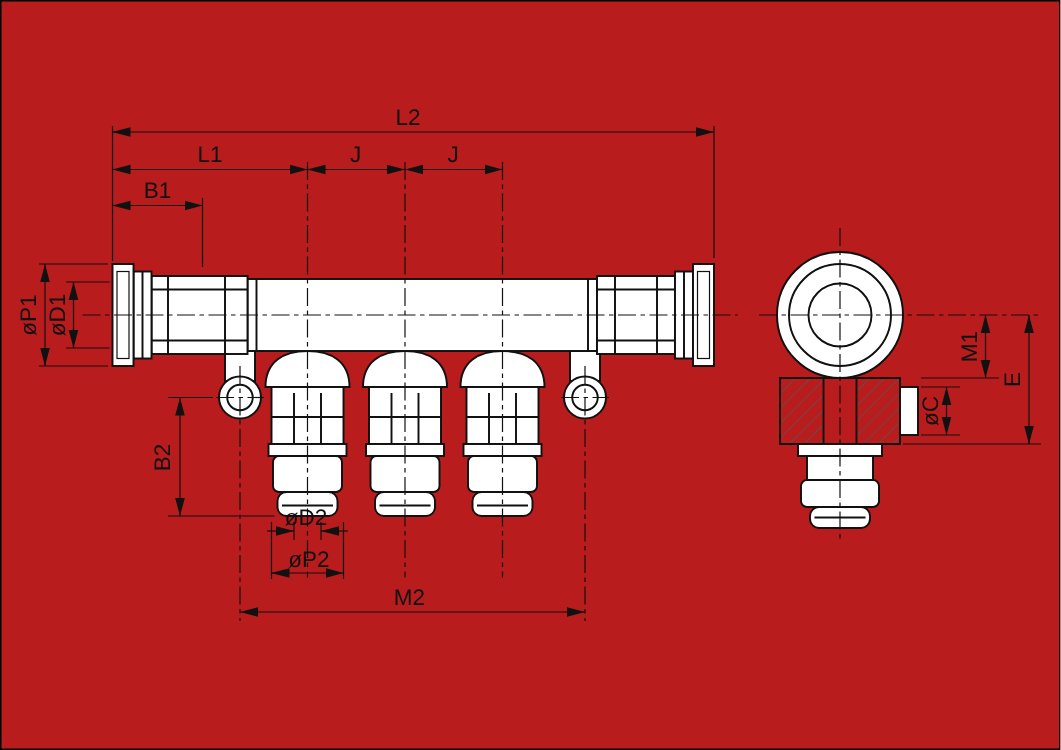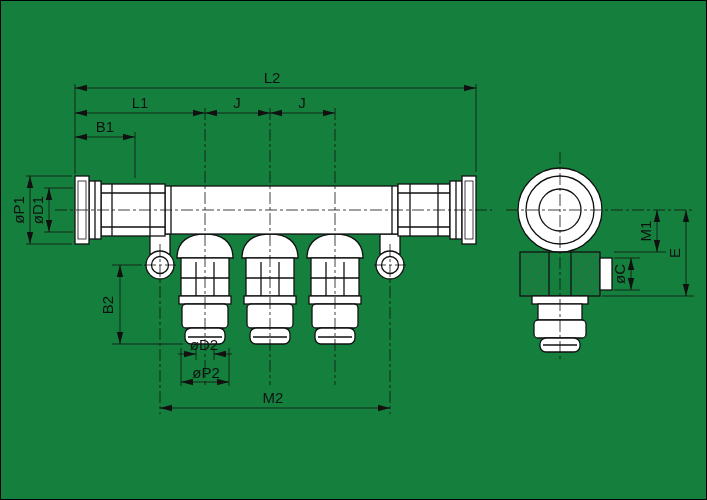--- a/index.html
+++ b/index.html
@@ -1,16 +1,16 @@
 <!DOCTYPE html>
 <html><head>
 <meta charset="utf-8">
 <style>
   html,body{margin:0;padding:0;background:#fff;}
-  .page{width:707px;height:500px;position:relative;background:#15803d;
+  .page{width:707px;height:500px;position:relative;background:#b91c1c;
         font-family:"Liberation Sans", sans-serif;}
   svg{display:block;}
   .dim-text{font-family:"Liberation Sans", sans-serif;font-size:15px;fill:#111;}
   .geo{stroke:#111;stroke-width:1.3;fill:none;}
   .geo-f{stroke:#111;stroke-width:1.3;fill:#fff;}
   .thin{stroke:#111;stroke-width:0.8;fill:none;}
   .cline{stroke:#111;stroke-width:0.8;fill:none;stroke-dasharray:12 3 3 3;}
   .arr{fill:#111;}
 </style>
 </head>

